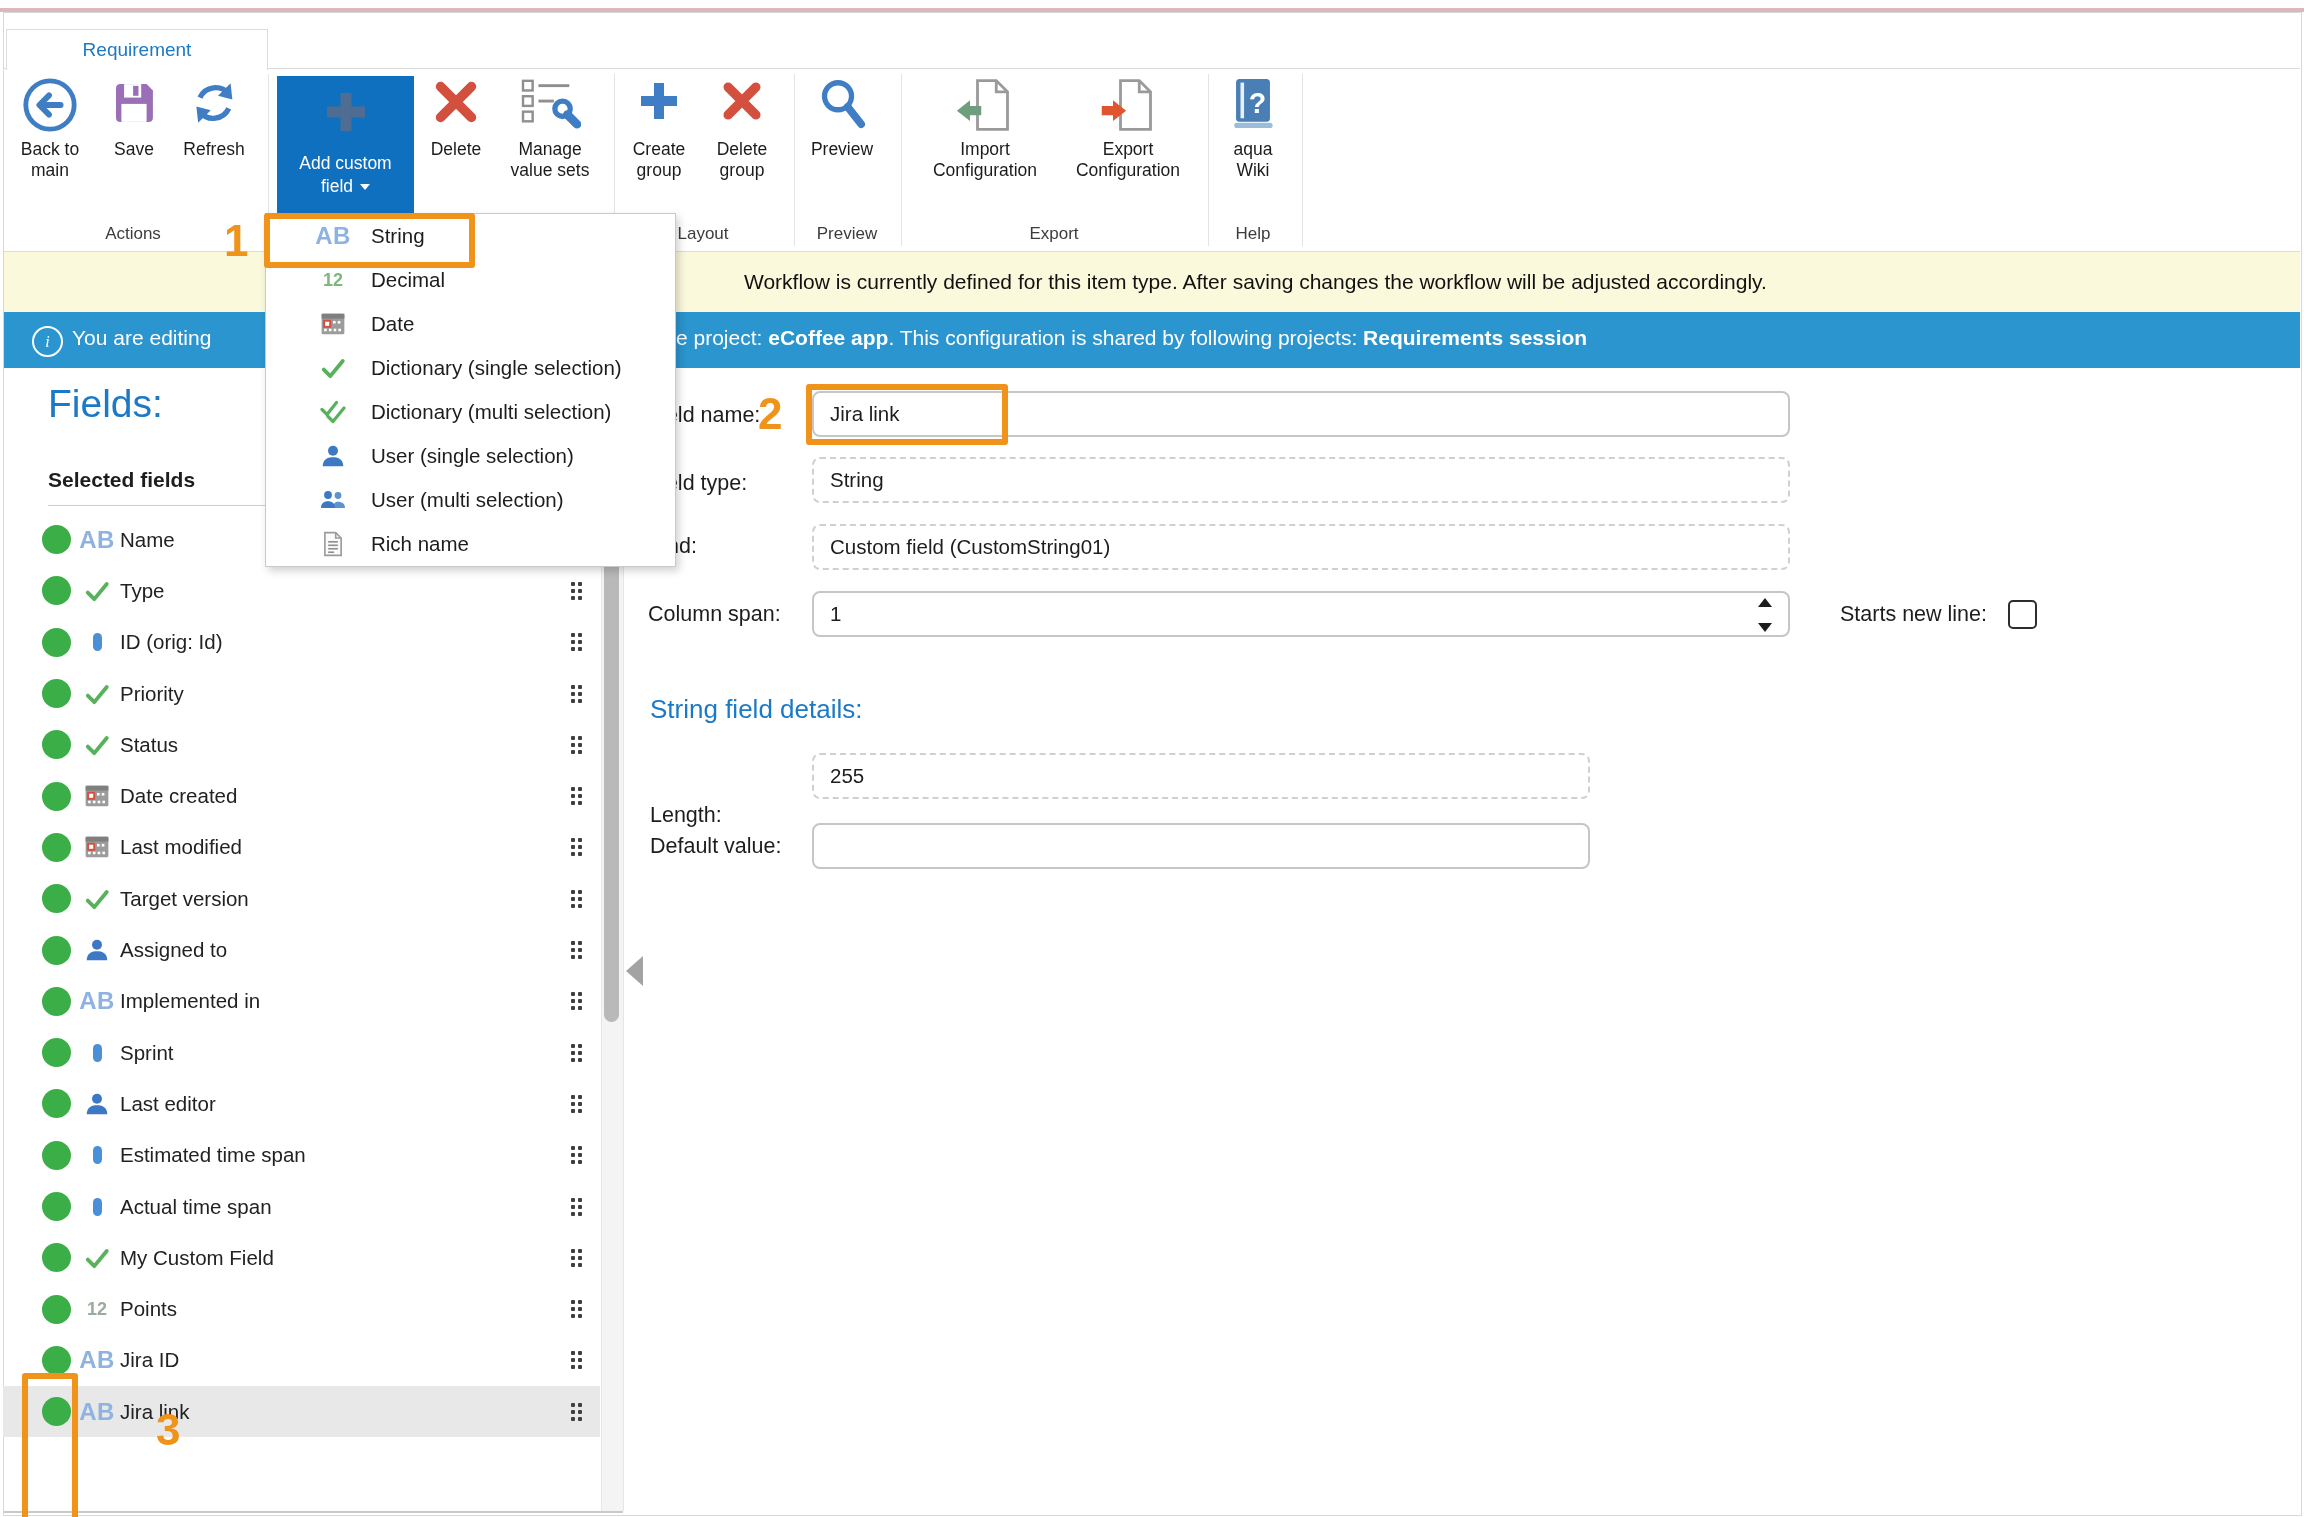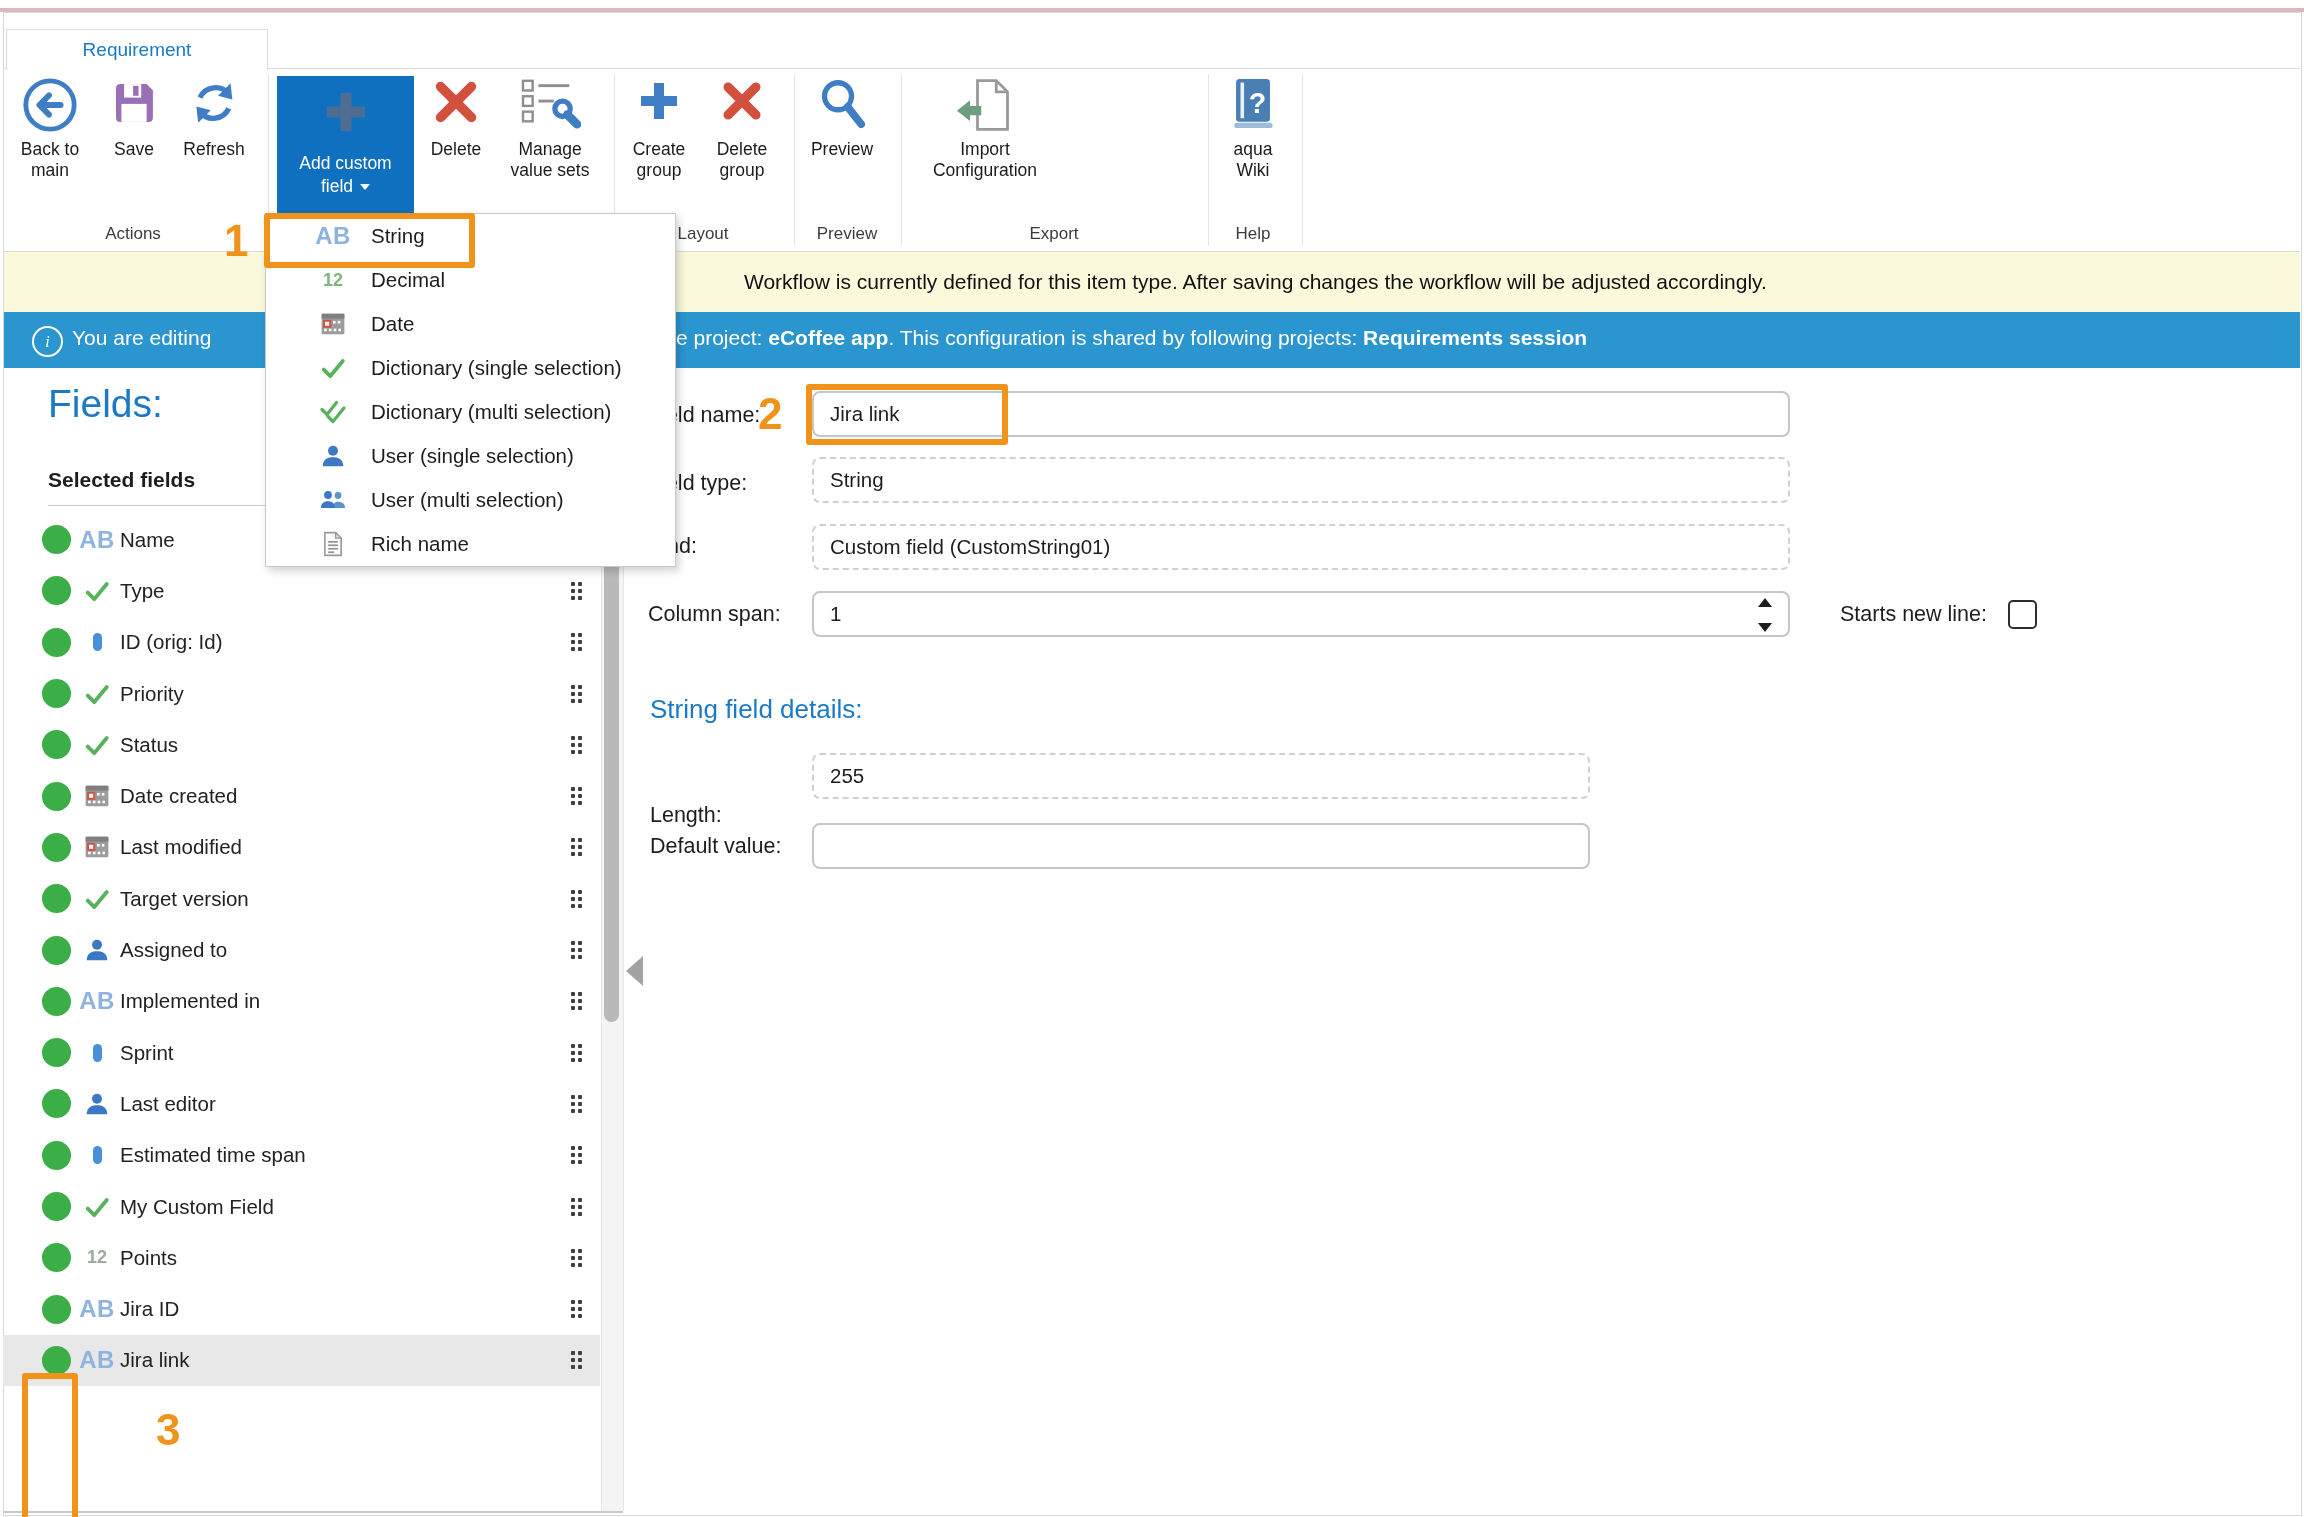--- a/index.html
+++ b/index.html
@@ -210,20 +210,30 @@
   <div class="abs rbtn" style="left:985px">
     <span class="ico">
       <svg width="60" height="58" viewBox="0 0 64 60">
           <path d="M24 4 h20 l12 12 v40 h-32 z" fill="#fff" stroke="#9a9a9a" stroke-width="3"></path>
           <path d="M44 4 v12 h12" fill="none" stroke="#9a9a9a" stroke-width="3"></path>
           <polygon points="2,36 16,25 16,31 28,31 28,41 16,41 16,47" fill="#6f9e7f"></polygon>
         </svg>
     </span>
     <span class="lbl w130">Import Configuration</span>
   </div>
+  <div class="abs rbtn" style="left:1128px">
+    <span class="ico">
+      <svg width="60" height="58" viewBox="0 0 64 60">
+          <path d="M24 4 h20 l12 12 v40 h-32 z" fill="#fff" stroke="#9a9a9a" stroke-width="3"></path>
+          <path d="M44 4 v12 h12" fill="none" stroke="#9a9a9a" stroke-width="3"></path>
+          <polygon points="16,25 30,36 16,47 16,41 4,41 4,31 16,31" fill="#de5530"></polygon>
+        </svg>
+    </span>
+    <span class="lbl w130">Export Configuration</span>
+  </div>
 
   <div class="abs rbtn" style="left:1253px">
     <span class="ico">
       <svg width="50" height="56" viewBox="0 0 56 62">
           <rect x="9" y="3" width="38" height="48" rx="4" fill="#4a7fb5"></rect>
           <rect x="14" y="7" width="4" height="40" fill="#e8f0fa"></rect>
           <text x="33" y="41" font-size="32" font-weight="bold" fill="#fff" text-anchor="middle" font-family="Liberation Sans, sans-serif">?</text>
           <path d="M10 55 h37" stroke="#9dbcd9" stroke-width="6" stroke-linecap="round"></path>
         </svg>
     </span>
@@ -472,20 +482,35 @@
           <i></i>
           <i></i>
           <i></i>
           <i></i>
           <i></i>
         </span>
       </div>
       <div class="field-row">
         <span class="dot"></span>
         <span class="fico">
+          <span class="ic-pill"></span>
+        </span>
+        <span class="flabel">Actual time span</span>
+        <span class="drag">
+          <i></i>
+          <i></i>
+          <i></i>
+          <i></i>
+          <i></i>
+          <i></i>
+        </span>
+      </div>
+      <div class="field-row">
+        <span class="dot"></span>
+        <span class="fico">
           <svg class="ic-svg" viewBox="0 0 24 24">
             <path d="M3.5 13.5 L9.5 19.5 L21 5.5" fill="none" stroke="#58b25c" stroke-width="3.6" stroke-linecap="round" stroke-linejoin="round"></path>
           </svg>
         </span>
         <span class="flabel">My Custom Field</span>
         <span class="drag">
           <i></i>
           <i></i>
           <i></i>
           <i></i>

